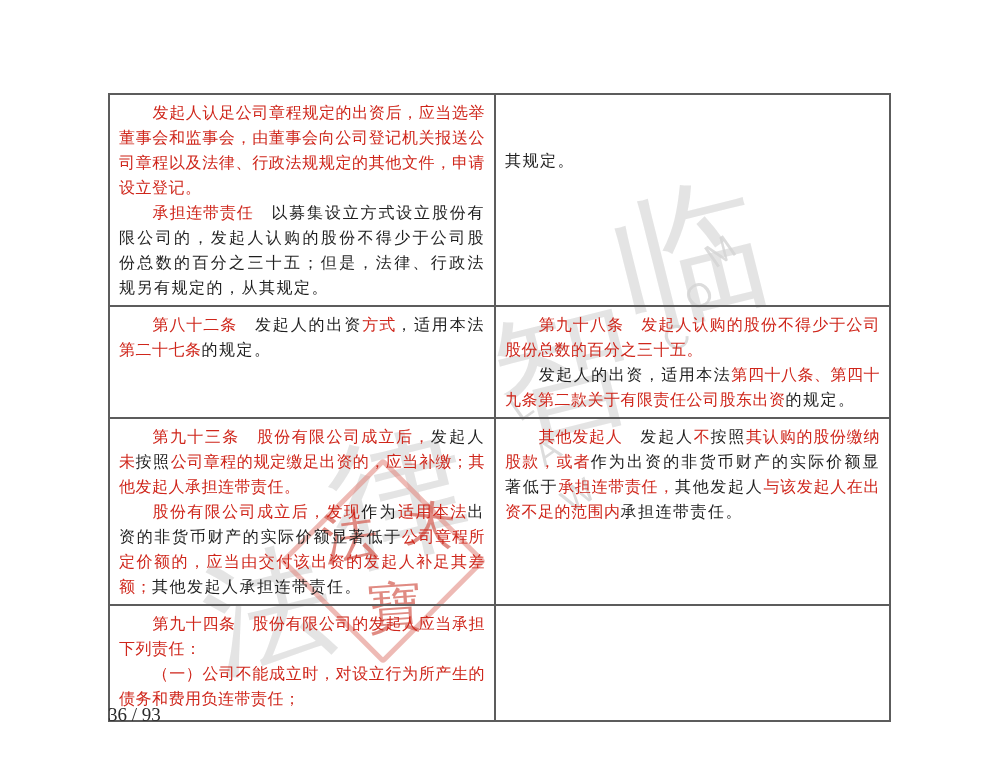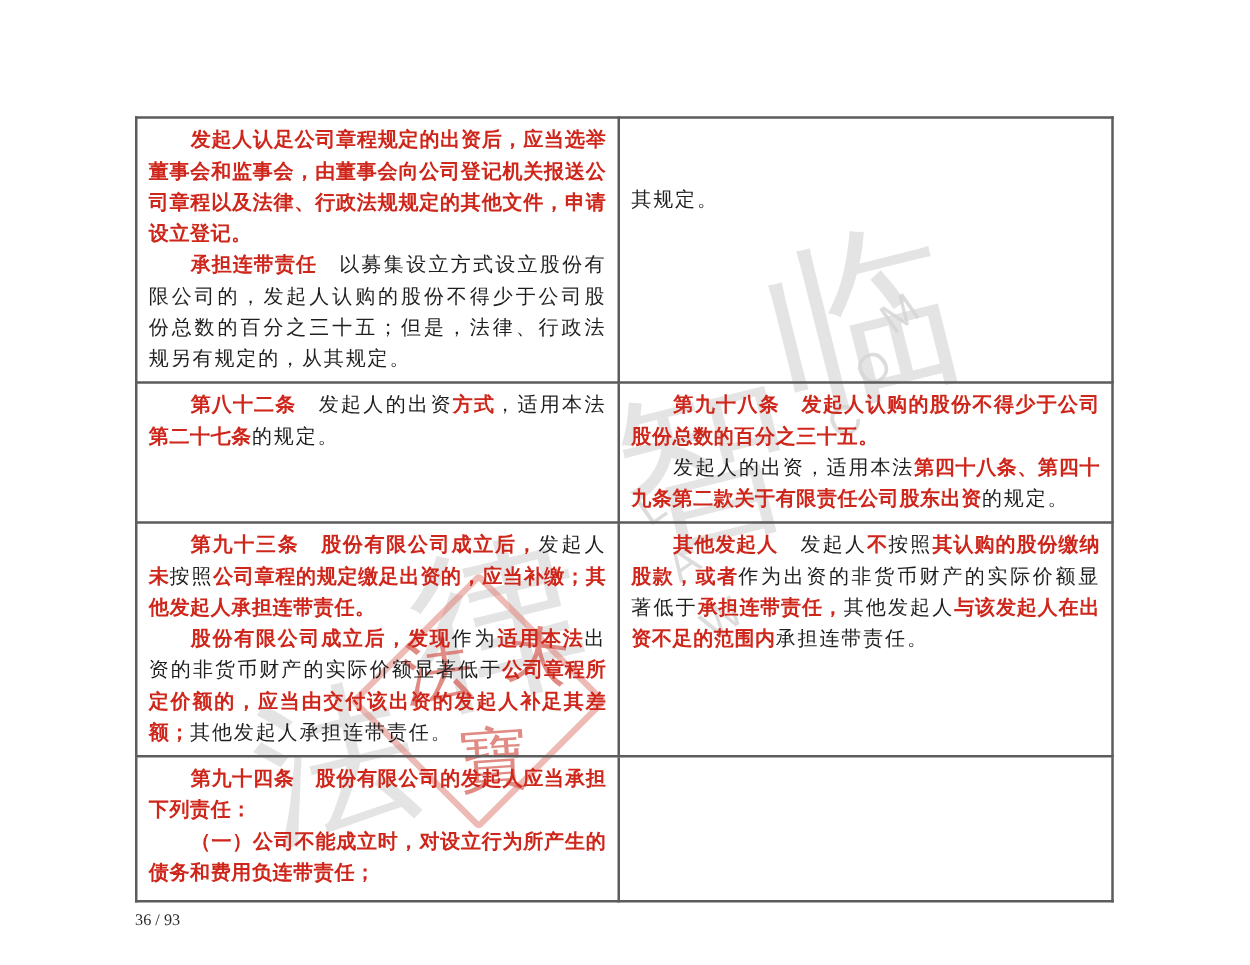--- a/index.html
+++ b/index.html
@@ -80,31 +80,31 @@
     margin:0;
     font-size:16px;
     line-height:25px;
     text-indent:2.1em;
     text-align:justify;
   }
   .cell p.noindent{text-indent:0;margin-top:48px;}
   .cell span.red{
     color:var(--red);
     font-family:"Liberation Sans", sans-serif;
-    font-weight:700;
+    font-weight:400;
     letter-spacing:.5px;
   }
   .cell span.black{
     color:var(--black);
     font-family:"Liberation Serif", serif;
     letter-spacing:1.5px;
   }
   .footer{
-    position:absolute;left:108px;top:728px;
-    font-size:13px;color:#2a2a2a;
+    position:absolute;left:108px;top:704px;
+    font-size:19px;color:#2a2a2a;
     font-family:"Liberation Serif", serif;
   }
 </style>
 </head>
 <body>
 
 <div class="wm-layer">
   <span class="wm-char g0">临</span>
   <span class="wm-char g1">智</span>
   <span class="wm-char g2">律</span>

